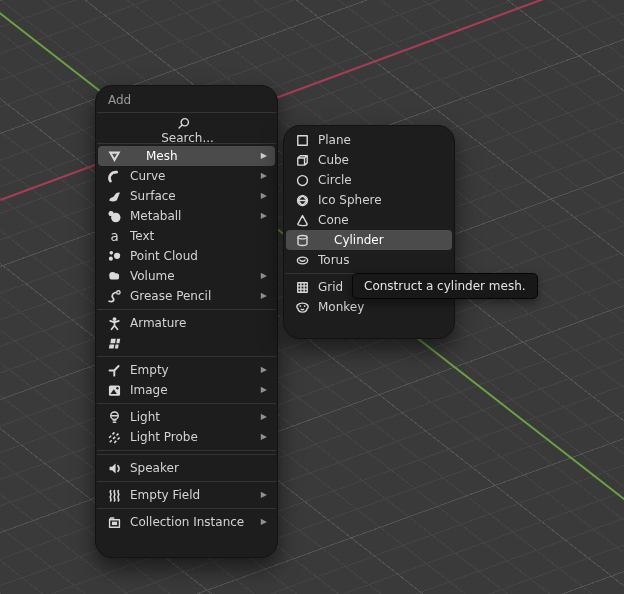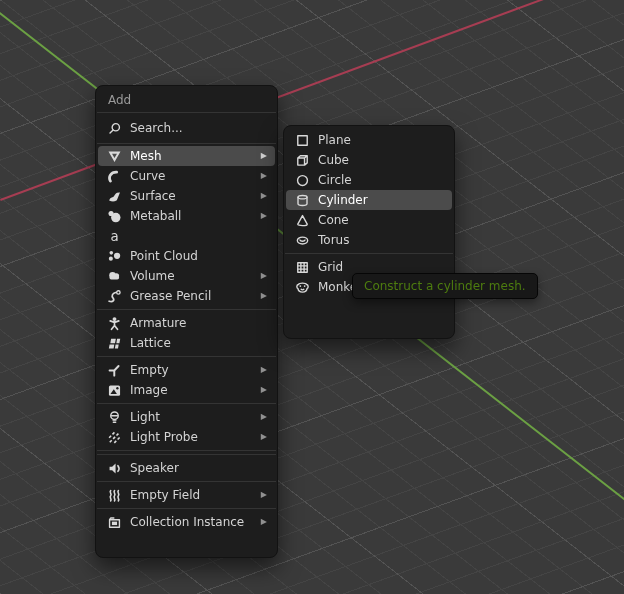--- a/index.html
+++ b/index.html
@@ -11,43 +11,43 @@
       repeating-linear-gradient(38deg,  rgba(95,95,95,.55) 0 1px, transparent 1px 130px),
       repeating-linear-gradient(160deg, rgba(95,95,95,.55) 0 1px, transparent 1px 125px),
       repeating-linear-gradient(38deg,  #444 0 1px, transparent 1px 26px),
       repeating-linear-gradient(160deg, #444 0 1px, transparent 1px 25px);
   }
   .axis{position:absolute;height:2px;transform-origin:0 0;z-index:1;}
   .axis.y{left:0;top:12px;width:795px;transform:rotate(37.9deg);}
   .axis.x{left:0;top:199px;width:668px;transform:rotate(-20.3deg);}
   .panel{
     position:absolute;box-sizing:border-box;background:#1d1d1d;
-    border:1px solid #121212;border-radius:8px;
+    border:1px solid #121212;border-radius:17px;
     box-shadow:0 10px 22px rgba(0,0,0,.55);z-index:5;
   }
   .menu{left:95px;top:85px;width:183px;height:473px;padding:6px 0 4px;}
   .submenu{left:283px;top:125px;width:172px;height:214px;padding:4px 0 20px;z-index:6;}
   .mtitle{color:#9a9a9a;padding:2px 0 4px 12px;height:12px;line-height:12px;}
   .sep{border-top:1px solid #343434;margin:2px 1px;}
   .gsep{border-top:1px solid #343434;margin:3px 1px;}
   .row{height:20px;display:flex;align-items:center;margin:0 2px;padding:0 6px 0 8px;
        border-radius:4px;cursor:default;}
-  .row.search{height:26px;}
+  .row.search{height:26px;flex-direction:column;}
   .row .ic{width:16px;height:15px;display:flex;align-items:center;justify-content:center;
            margin-right:8px;flex:0 0 16px;}
   .row .ic svg{display:block;}
   .row .lbl{flex:1;color:#d4d4d4;white-space:nowrap;}
   .row .arw{color:#909090;font-size:8px;line-height:8px;padding-right:2px;}
-  .row.hl{background:#4b4b4b;}
+  .row.hl{background:#4b4b4b;gap:16px;}
   .row.hl .lbl{color:#ffffff;}
   .row.hl .arw{color:#cfcfcf;}
   .tooltip{
     position:absolute;left:352px;top:273px;z-index:9;box-sizing:border-box;
     background:#181818;border:1px solid #060606;border-radius:5px;
-    padding:5px 11px;color:#4d7c0f;white-space:nowrap;
+    padding:5px 11px;color:#e5e5e5;white-space:nowrap;
     box-shadow:0 4px 10px rgba(0,0,0,.4);
   }
   svg .st{stroke:#d9d9d9;fill:none;stroke-width:1.3;stroke-linecap:round;stroke-linejoin:round;}
   svg .fl{fill:#d9d9d9;}
 </style>
 </head>
 <body>
 
 <div class="screen">
 
@@ -109,20 +109,21 @@
       <span class="lbl">Metaball</span>
       <span class="arw">▶</span>
     </div>
 
     <div class="row">
       <span class="ic">
         <svg width="15" height="15" viewBox="0 0 14 14">
             <text x="7" y="11.2" text-anchor="middle" font-size="12.5" fill="#d9d9d9" font-family="DejaVu Sans, sans-serif">a</text>
           </svg>
       </span>
+      <span class="lbl">Text</span>
     </div>
 
     <div class="row">
       <span class="ic">
         <svg width="15" height="15" viewBox="0 0 14 14">
             <circle class="fl" cx="4" cy="3.6" r="1.7"></circle>
             <circle class="fl" cx="3.6" cy="9" r="1.9"></circle>
             <circle class="fl" cx="9.4" cy="6.4" r="2.9"></circle>
           </svg>
       </span>
@@ -168,21 +169,20 @@
       <span class="ic">
         <svg width="15" height="15" viewBox="0 0 14 14">
             <g class="fl" transform="skewX(-10) translate(1.5,0)">
               <rect x="2.8" y="2.6" width="4.4" height="4.2"></rect>
               <rect x="8.4" y="2.6" width="2.9" height="4.2"></rect>
               <rect x="2.3" y="8" width="4.4" height="3.6"></rect>
               <rect x="7.9" y="8" width="2.9" height="3.6"></rect>
             </g>
           </svg>
       </span>
-      <span class="lbl">Lattice</span>
     </div>
 
     <div class="gsep"></div>
 
     <div class="row">
       <span class="ic">
         <svg width="15" height="15" viewBox="0 0 14 14">
             <path class="st" style="stroke-width:1.8" d="M10.8,2.8 L6.8,7 M6.8,7 V11.8 M6.8,7 H2.4"></path>
           </svg>
       </span>
@@ -297,38 +297,47 @@
     <div class="row">
       <span class="ic">
         <svg width="15" height="15" viewBox="0 0 14 14">
             <circle class="st" cx="7" cy="7" r="4.6"></circle>
           </svg>
       </span>
       <span class="lbl">Circle</span>
     </div>
 
 
+    <div class="row">
+      <span class="ic">
+        <svg width="15" height="15" viewBox="0 0 14 14">
+            <circle class="st" cx="7" cy="7" r="4.6"></circle>
+            <path class="st" d="M7,2.4 L2.4,7 L7,11.6 L11.6,7 Z M2.4,7 H11.6"></path>
+          </svg>
+      </span>
+      <span class="lbl">Ico Sphere</span>
+    </div>
+
+    <div class="row">
+      <span class="ic">
+        <svg width="15" height="15" viewBox="0 0 14 14">
+            <path class="st" d="M7,2.4 L11.4,10.4 a4.4,1.4 0 0 1 -8.8,0 Z"></path>
+          </svg>
+      </span>
+      <span class="lbl">Cone</span>
+    </div>
 
     <div class="row hl">
       <span class="ic">
         <svg width="15" height="15" viewBox="0 0 14 14">
             <ellipse class="st" cx="7" cy="3.9" rx="4.2" ry="1.6"></ellipse>
             <path class="st" d="M2.8,3.9 V10.1 a4.2,1.6 0 0 0 8.4,0 V3.9"></path>
           </svg>
       </span>
       <span class="lbl">Cylinder</span>
-    </div>
-
-    <div class="row">
-      <span class="ic">
-        <svg width="15" height="15" viewBox="0 0 14 14">
-            <path class="st" d="M7,2.4 L11.4,10.4 a4.4,1.4 0 0 1 -8.8,0 Z"></path>
-          </svg>
-      </span>
-      <span class="lbl">Cone</span>
     </div>
 
     <div class="row">
       <span class="ic">
         <svg width="15" height="15" viewBox="0 0 14 14">
             <ellipse class="st" cx="7" cy="7" rx="4.8" ry="3.2"></ellipse>
             <path class="st" d="M4.6,6.6 a2.5,1.6 0 0 0 4.8,0"></path>
           </svg>
       </span>
       <span class="lbl">Torus</span>

